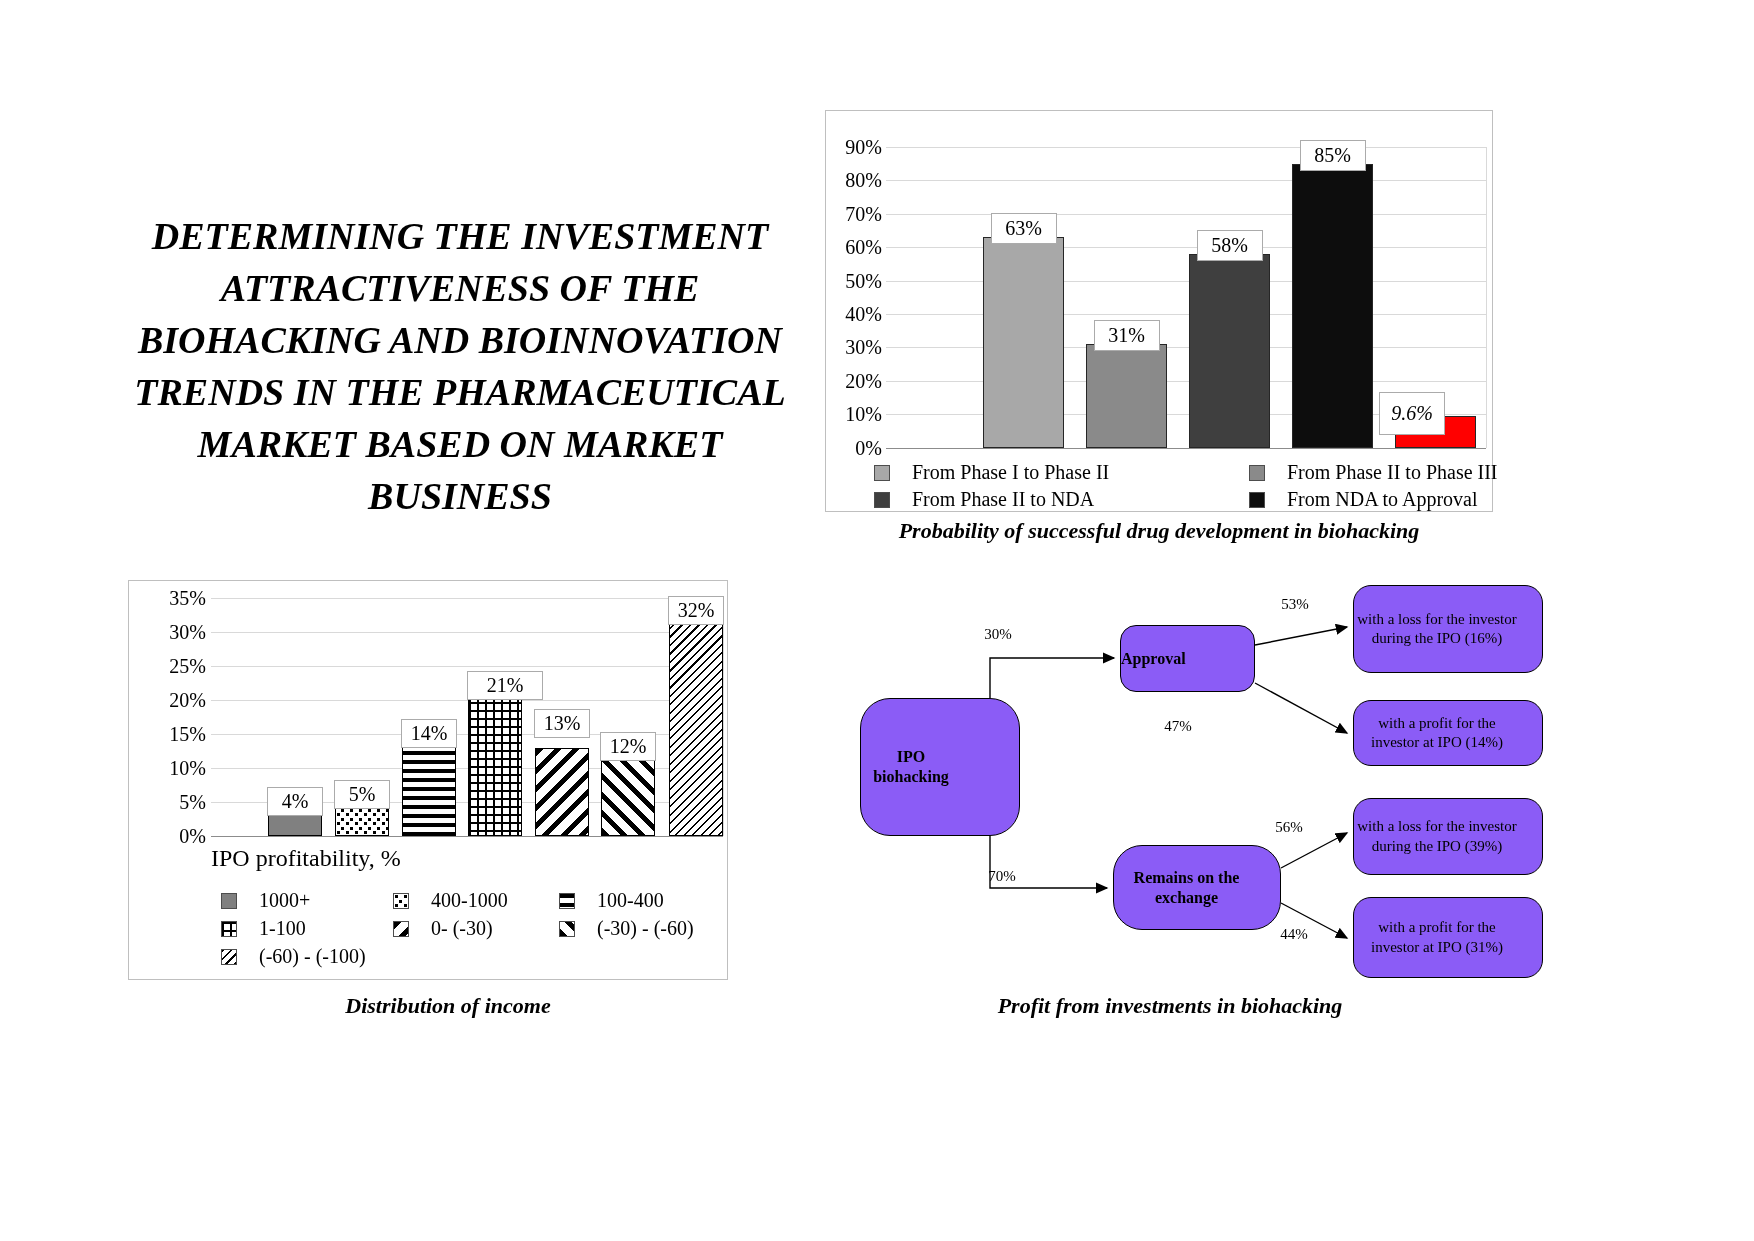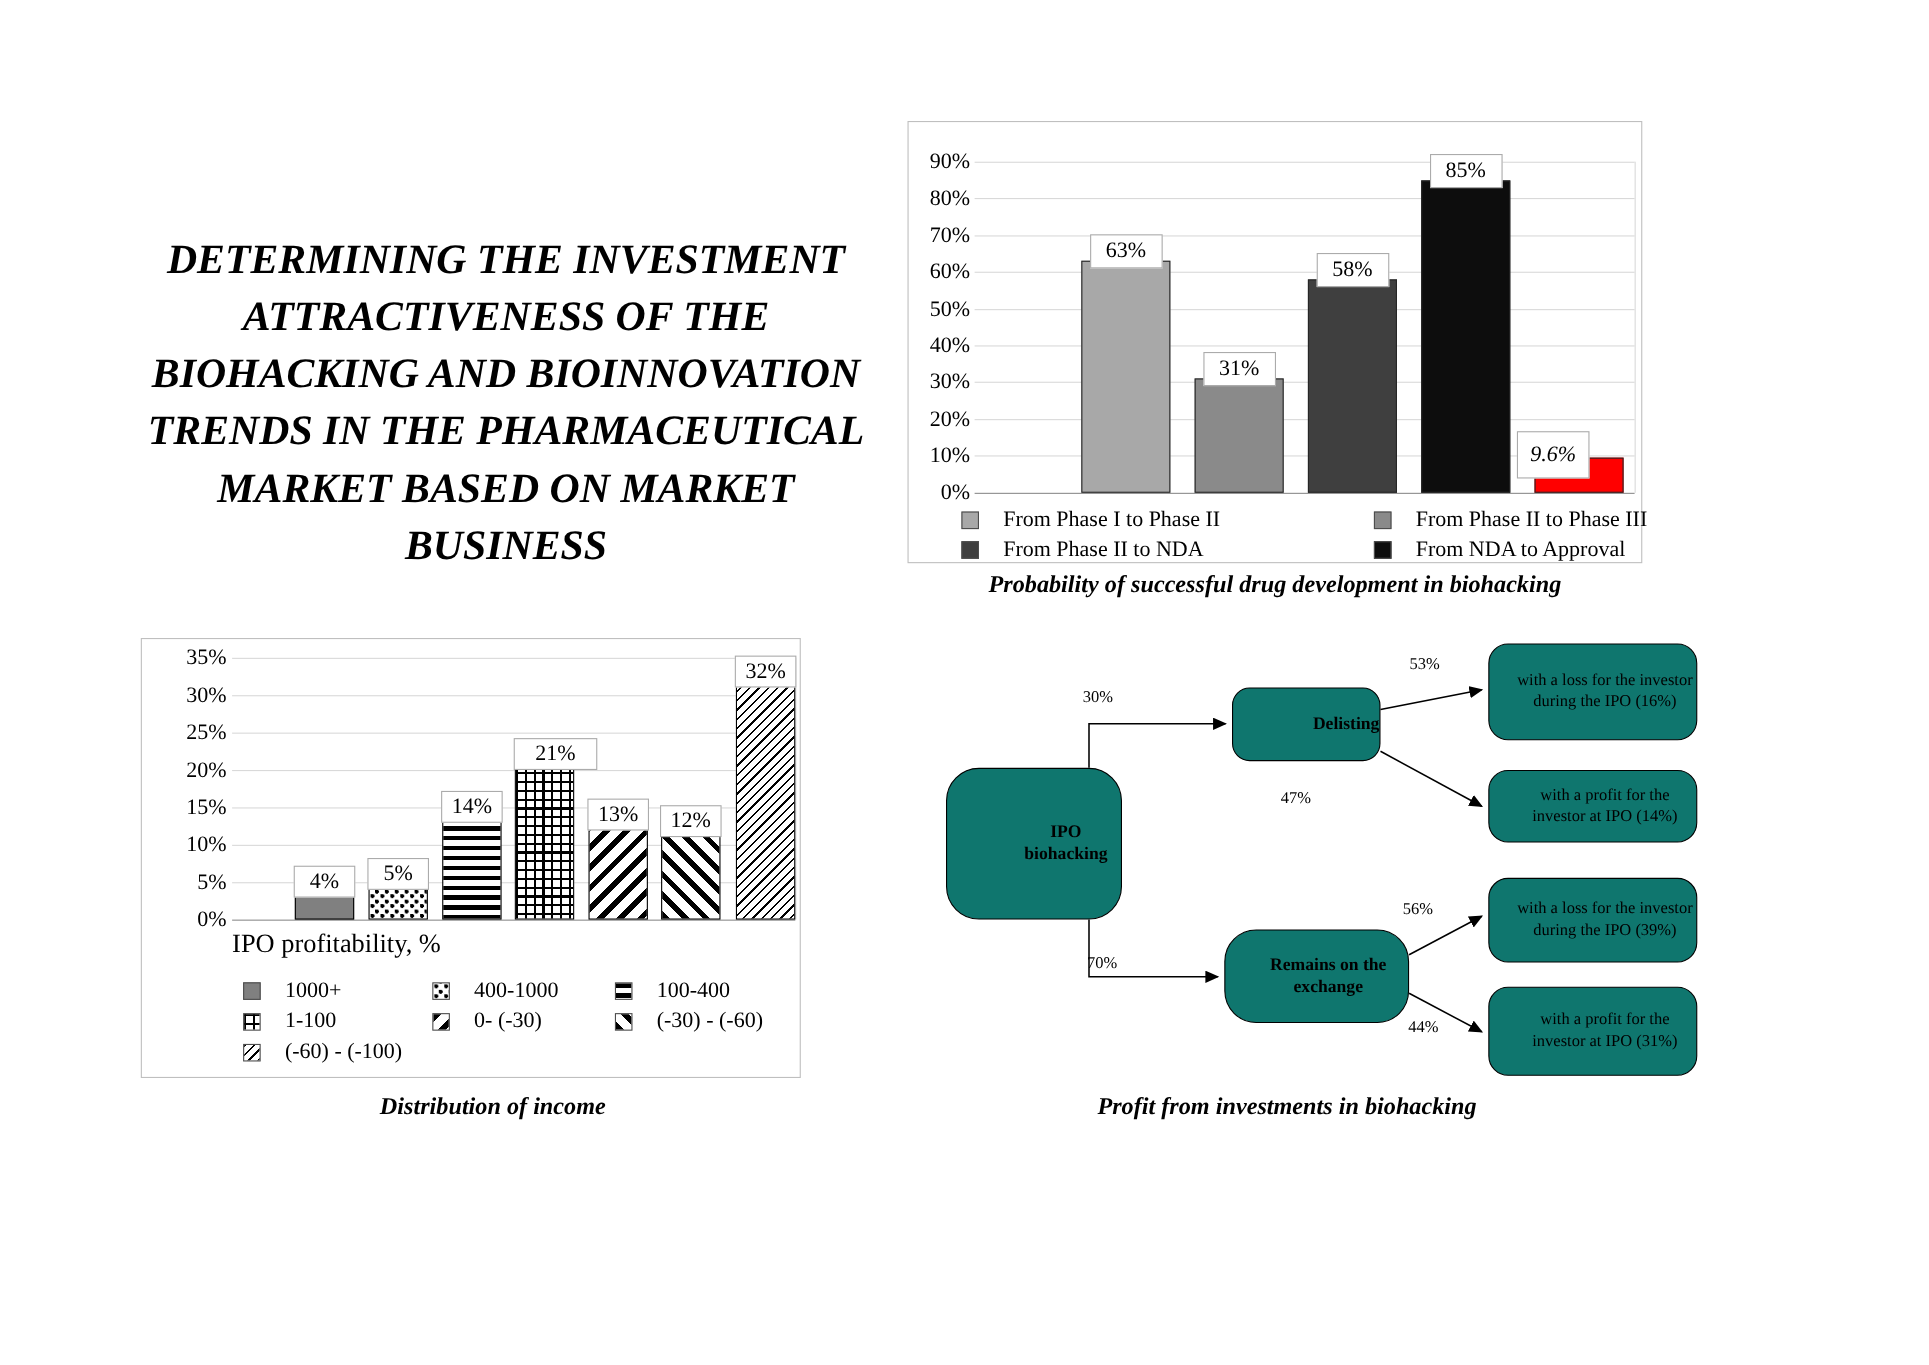--- a/index.html
+++ b/index.html
@@ -36,22 +36,22 @@
     background-size:9px 9px,9px 9px;background-position:0 0,4px 5px;}
   .pat-hlines{background:repeating-linear-gradient(180deg,#000 0 4px,#fff 4px 9px);}
   .pat-grid{background-color:#fff;
     background-image:repeating-linear-gradient(180deg,#000 0 2px,transparent 2px 8px),
                      repeating-linear-gradient(90deg,#000 0 2px,transparent 2px 8px);}
   .pat-diag-up{background:repeating-linear-gradient(135deg,#000 0 5px,#fff 5px 13px);}
   .pat-diag-down{background:repeating-linear-gradient(45deg,#000 0 5px,#fff 5px 13px);}
   .pat-thin-diag{background:repeating-linear-gradient(135deg,#000 0 1.5px,#fff 1.5px 6px);}
 
   
-  .node{position:absolute;border:1.4px solid #000;background:#0f766e;box-sizing:border-box;
-        display:flex;align-items:center;justify-content:flex-end;text-align:center;}
+  .node{position:absolute;border:1.4px solid #000;background:#8b5cf6;box-sizing:border-box;
+        display:flex;align-items:center;justify-content:flex-start;text-align:center;}
   .node .inner{display:block;}
   .branch-node{font-weight:bold;font-size:16px;line-height:1.25;}
   .outcome-node{font-size:15px;line-height:1.3;border-radius:18px;}
   #node-root{left:860px;top:698px;width:160px;height:138px;border-radius:30px;}
   #node-root .inner{max-width:100px;}
   #node-delisting{left:1120px;top:625px;width:135px;height:67px;border-radius:16px;}
   #node-remains{left:1113px;top:845px;width:168px;height:85px;border-radius:29px;}
   #node-remains .inner{max-width:145px;}
   #outcome-1{left:1353px;top:585px;width:190px;height:88px;}
   #outcome-2{left:1353px;top:700px;width:190px;height:66px;}
@@ -144,21 +144,21 @@
     <div class="plot-edge" style="left: 594px; top: 17px; height: 238px;"></div>
     <div class="bar pat-solid" style="left: 139px; top: 228px; width: 54px; height: 27px; border: 1px solid rgb(0, 0, 0);"></div>
     <div class="vlabel" style="left: 138px; top: 206px; width: 56px; height: 29px;">4%</div>
     <div class="bar pat-dots" style="left: 206px; top: 221px; width: 54px; height: 34px; border: 1px solid rgb(0, 0, 0);"></div>
     <div class="vlabel" style="left: 205px; top: 199px; width: 56px; height: 29px;">5%</div>
     <div class="bar pat-hlines" style="left: 273px; top: 160px; width: 54px; height: 95px; border: 1px solid rgb(0, 0, 0);"></div>
     <div class="vlabel" style="left: 272px; top: 138px; width: 56px; height: 29px;">14%</div>
     <div class="bar pat-grid" style="left: 339px; top: 112px; width: 54px; height: 143px; border: 1px solid rgb(0, 0, 0);"></div>
     <div class="vlabel" style="left: 338px; top: 90px; width: 76px; height: 29px;">21%</div>
     <div class="bar pat-diag-up" style="left: 406px; top: 167px; width: 54px; height: 88px; border: 1px solid rgb(0, 0, 0);"></div>
-    <div class="vlabel" style="left: 405px; top: 145px; width: 56px; height: 29px;">13%</div>
+    <div class="vlabel" style="left: 405px; top: 128px; width: 56px; height: 29px;">13%</div>
     <div class="bar pat-diag-down" style="left: 472px; top: 173px; width: 54px; height: 82px; border: 1px solid rgb(0, 0, 0);"></div>
     <div class="vlabel" style="left: 471px; top: 151px; width: 56px; height: 29px;">12%</div>
     <div class="bar pat-thin-diag" style="left: 540px; top: 37px; width: 54px; height: 218px; border: 1px solid rgb(0, 0, 0);"></div>
     <div class="vlabel" style="left: 539px; top: 15px; width: 56px; height: 29px;">32%</div>
     <div class="legend-item" style="left: 92px; top: 308px;">
       <div class="legend-swatch pat-solid"></div>
       <div>1000+</div>
     </div>
     <div class="legend-item" style="left: 264px; top: 308px;">
       <div class="legend-swatch pat-dots"></div>
@@ -201,21 +201,21 @@
     <line x1="405" y1="123" x2="497" y2="173" marker-end="url(#ah)"></line>
     <line x1="431" y1="308" x2="497" y2="273" marker-end="url(#ah)"></line>
     <line x1="431" y1="343" x2="497" y2="378" marker-end="url(#ah)"></line>
   </g>
 </svg>
 
 <div id="node-root" class="node branch-node">
   <span class="inner">IPO biohacking</span>
 </div>
 <div id="node-delisting" class="node branch-node">
-  <span class="inner">Delisting</span>
+  <span class="inner">Approval</span>
 </div>
 <div id="node-remains" class="node branch-node">
   <span class="inner">Remains on the exchange</span>
 </div>
 <div id="outcome-1" class="node outcome-node">
   <span class="inner">with a loss for the investor during the IPO (16%)</span>
 </div>
 <div id="outcome-2" class="node outcome-node">
   <span class="inner">with a profit for the investor at IPO (14%)</span>
 </div>

